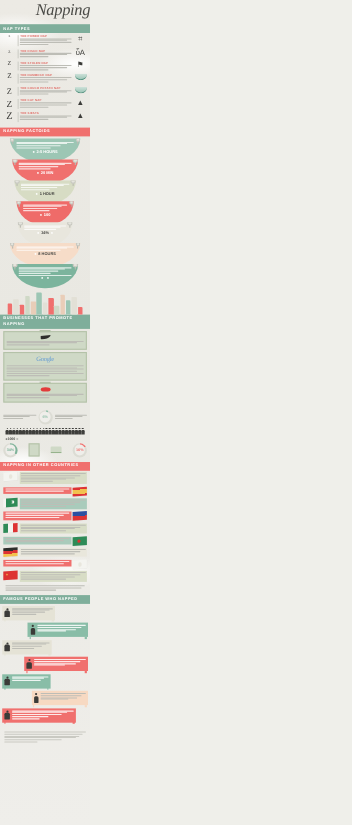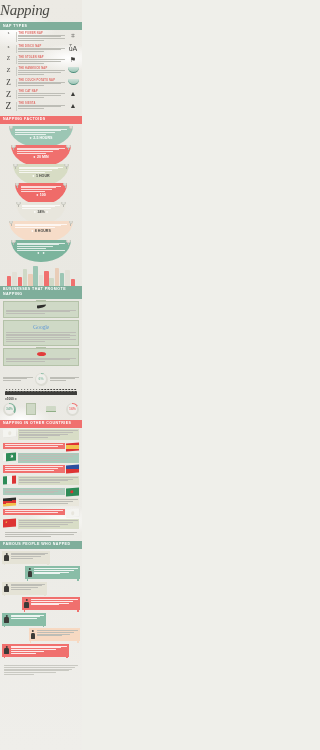--- a/index.html
+++ b/index.html
@@ -23,21 +23,21 @@
     line-height:5px;padding:1.5px 3px;box-sizing:border-box;
   }
   .hdr.green{background:#7fae9b;}
   .hdr.pink{background:#f0706e;}
   .ttl{font-size:2.6px;font-weight:bold;color:#e06a64;letter-spacing:.2px;line-height:3px;}
   .lines{display:block;}
   .ln{height:.7px;background:#bdbdb6;margin-bottom:1.1px;border-radius:.3px;}
   
   .masthead{position:relative;height:22px;}
   .brand{
-    position:absolute;left:0;right:12px;top:2px;text-align:left;
+    position:absolute;left:0;right:0;top:2px;text-align:right;
     font-family:"Liberation Serif",serif;font-style:italic;
     font-size:15px;color:#4a4a46;letter-spacing:-.3px;
   }
   
   .naptypes{position:relative;padding-bottom:3px;}
   .zrow{display:flex;align-items:flex-start;padding:1.5px 3px 1.5px 3px;gap:2px;}
   .zcell{width:11px;text-align:center;font-family:"Liberation Serif",serif;
          color:#3d3d3a;line-height:1;flex:0 0 11px;}
   .divider{width:.4px;background:#cdcdc6;align-self:stretch;}
   .txtcell{flex:1;min-width:0;}

